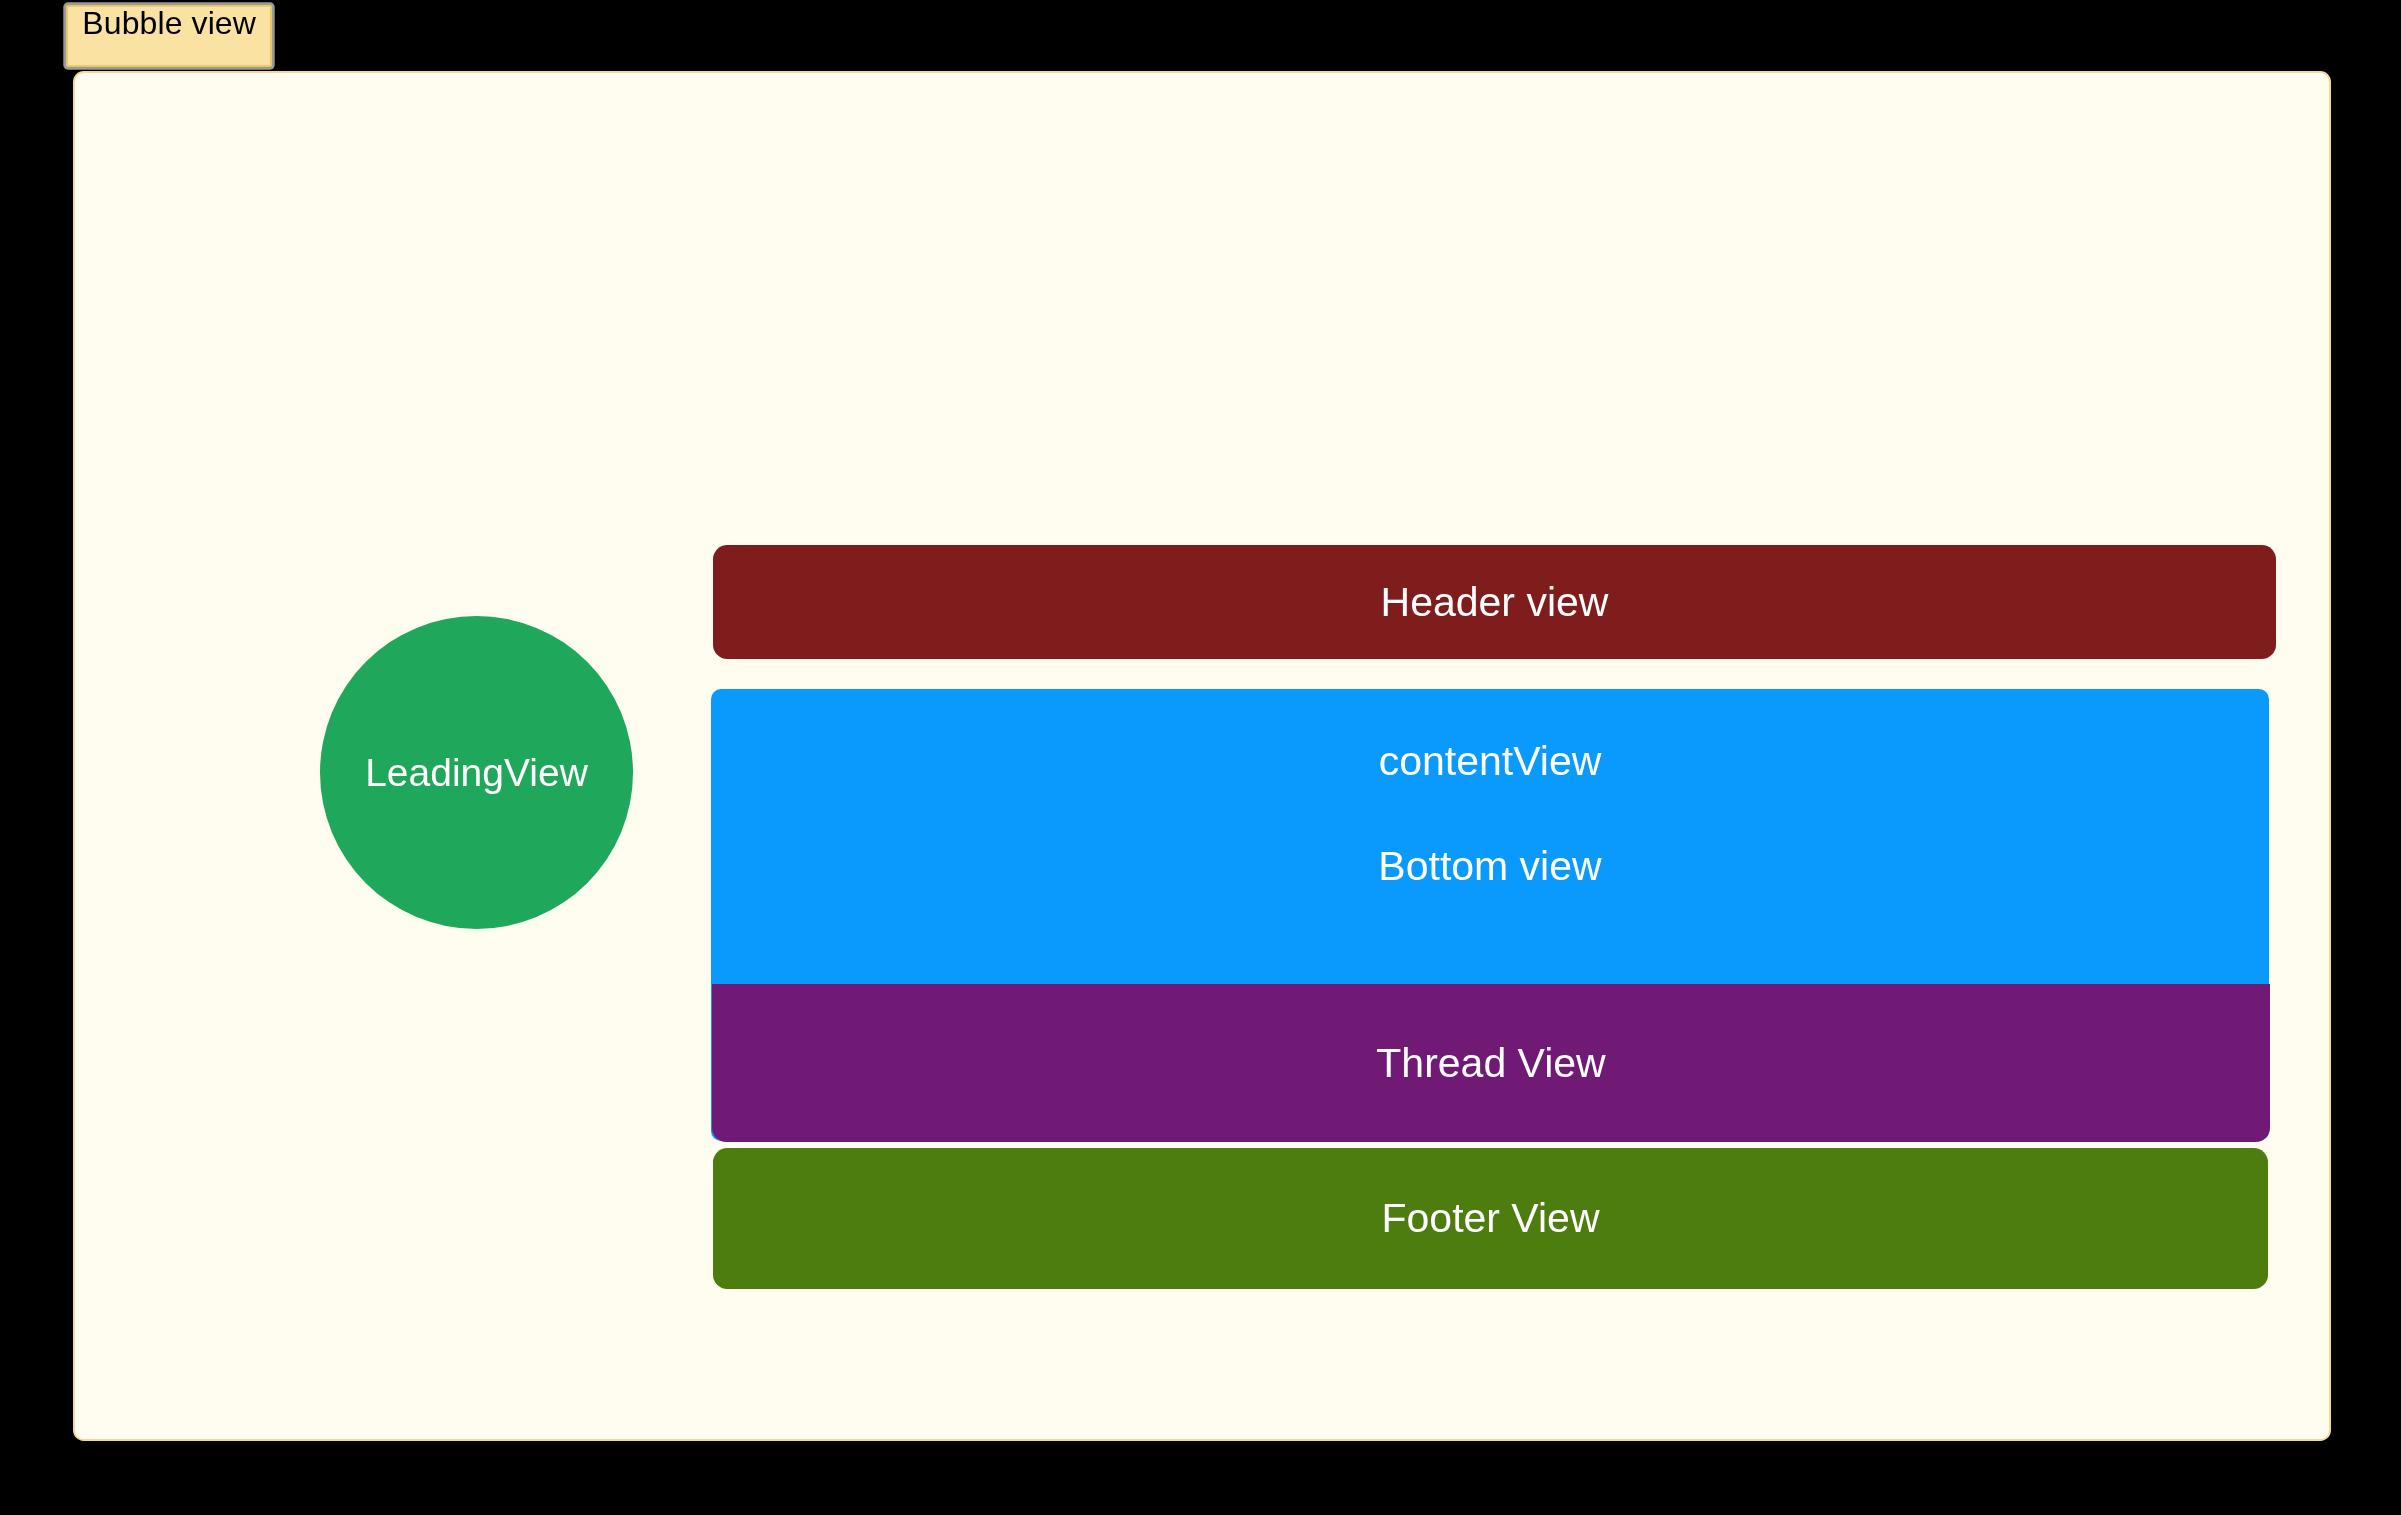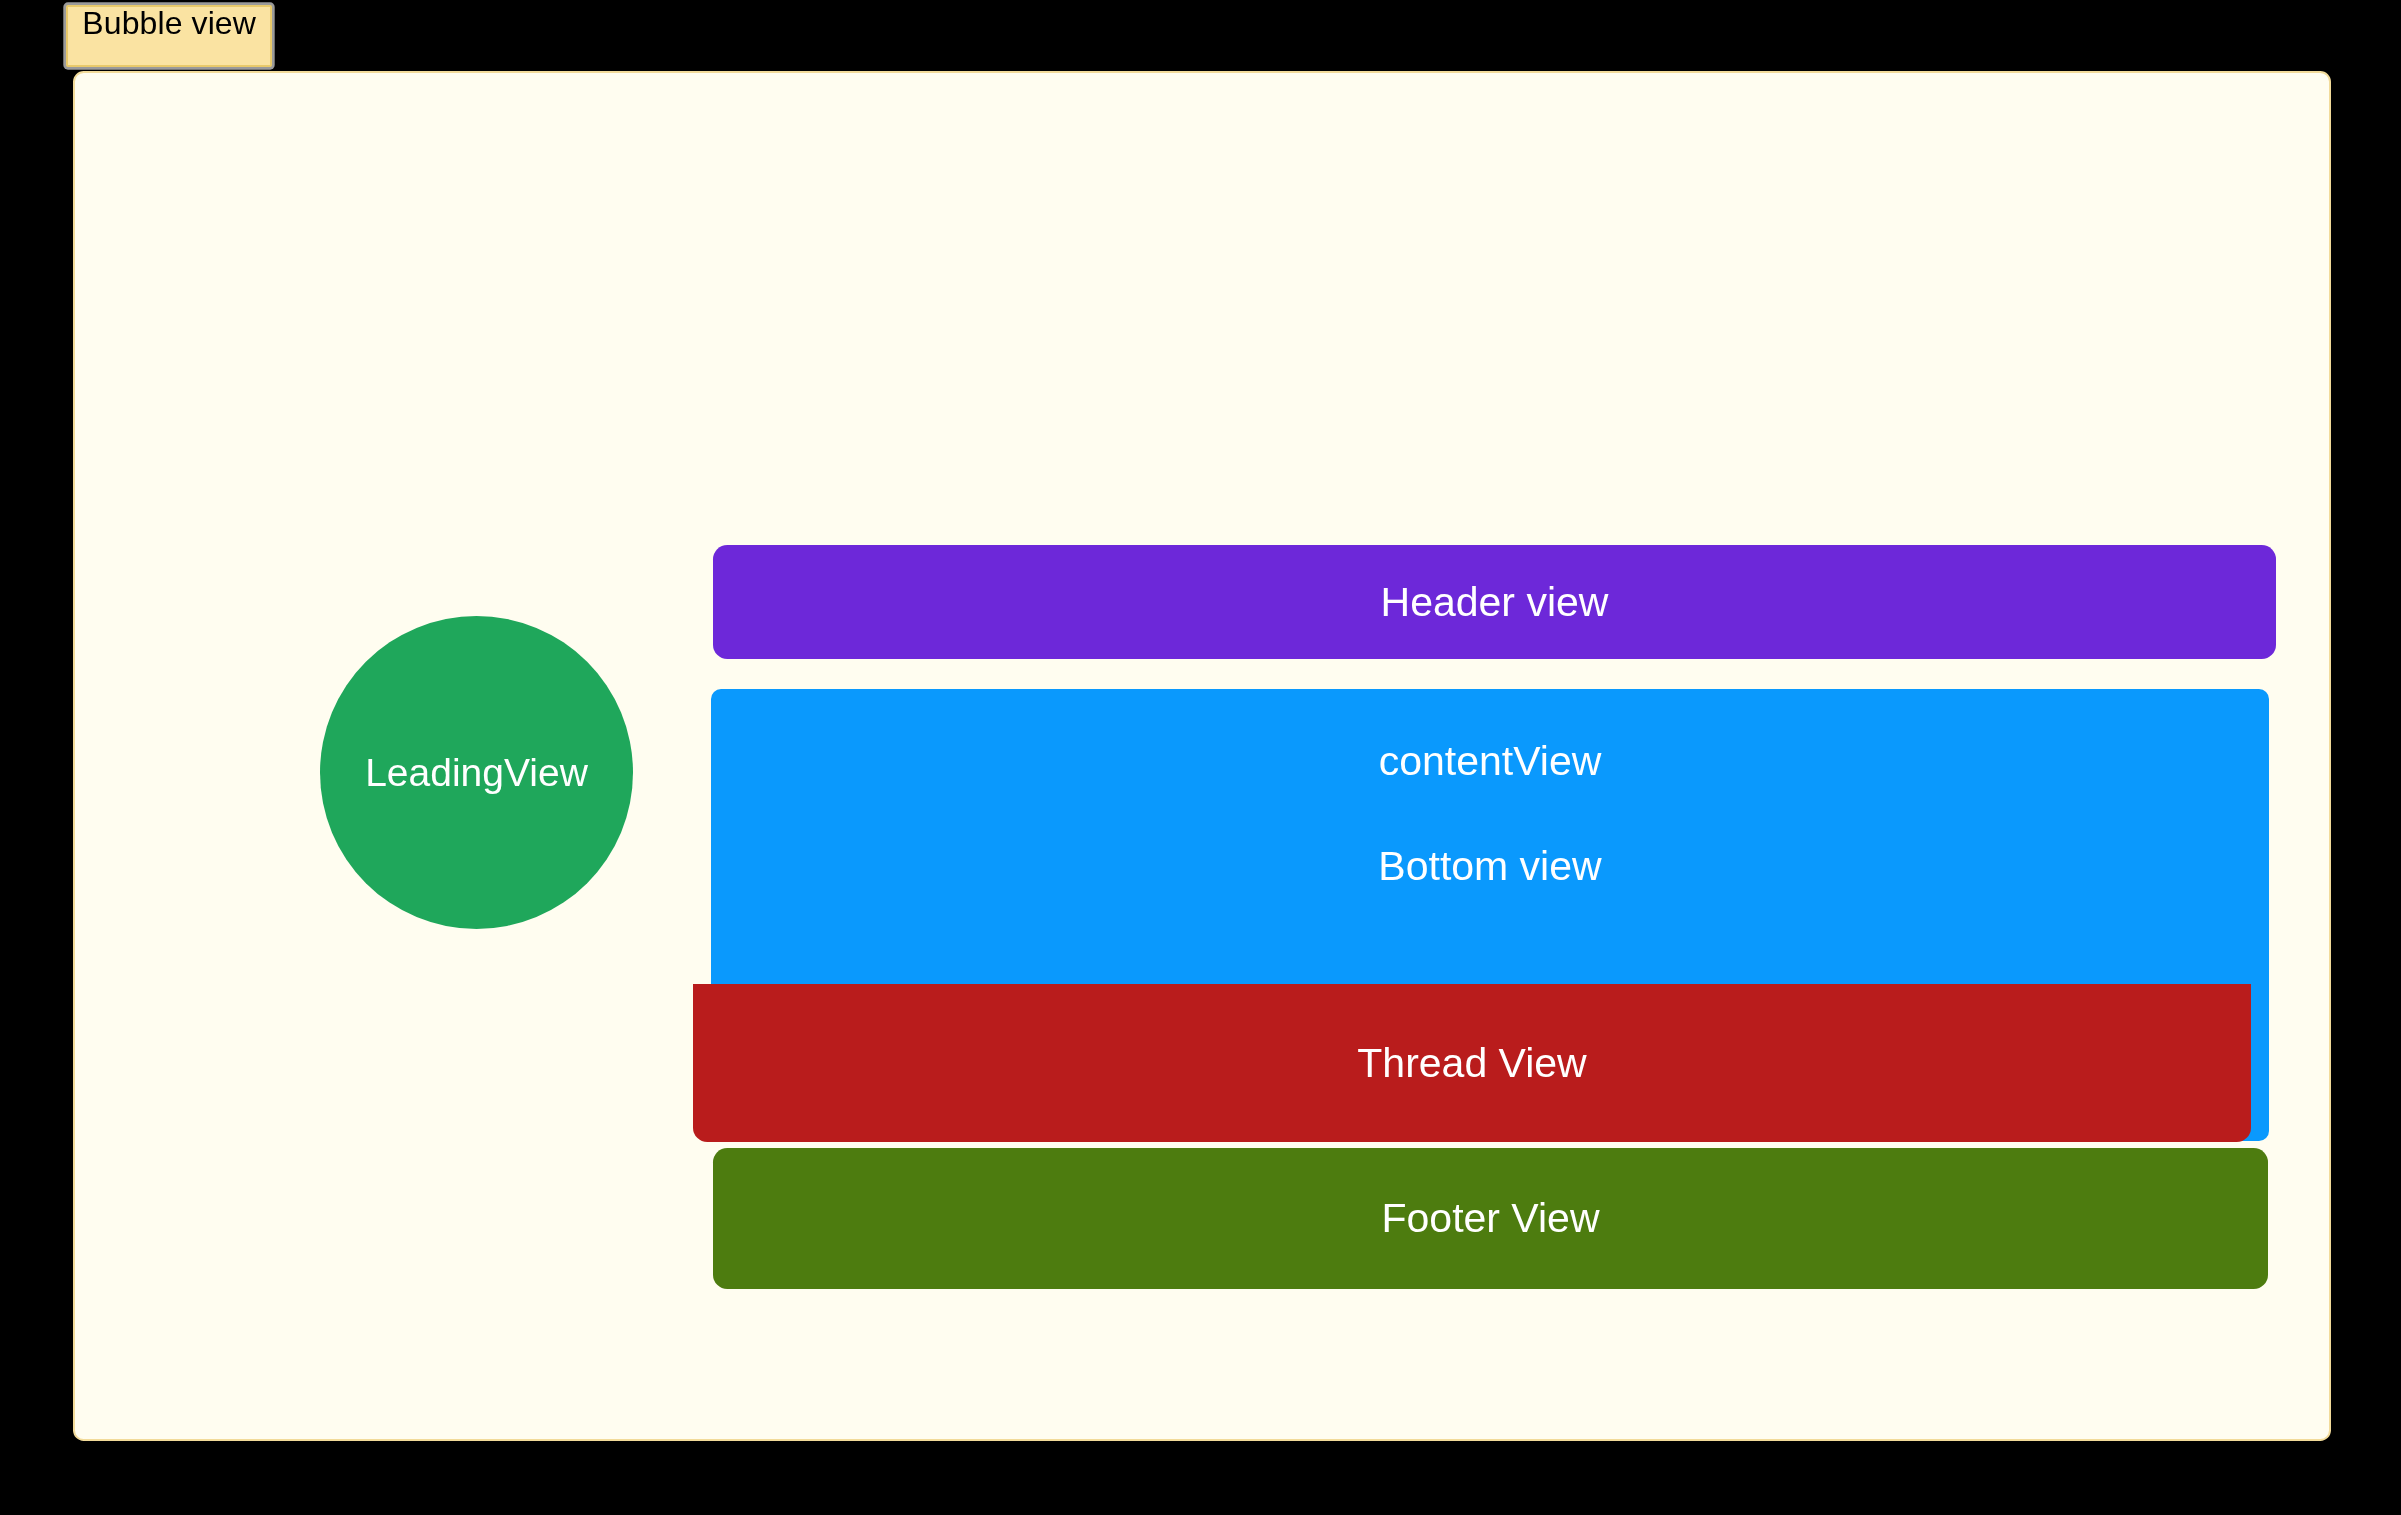--- a/index.html
+++ b/index.html
@@ -97,21 +97,21 @@
     line-height: 1;
     white-space: nowrap;
     text-align: center;
   }
 
   .block--header {
     left: 638px;
     top: 472px;
     width: 1563px;
     height: 114px;
-    background: #6d28d9;
+    background: #7f1d1d;
     border-radius: 14.3px;
   }
 
   
   .block--content {
     left: 636px;
     top: 616px;
     width: 1558px;
     height: 452px;
     background: #0A99FD;
@@ -119,25 +119,25 @@
     flex-direction: column;
     justify-content: flex-start;
     padding-top: 52px;
   }
   .block--content .block-label + .block-label {
     margin-top: 64px;
   }
 
   
   .block--thread {
-    left: 618px;
+    left: 637px;
     top: 911px;
     width: 1558px;
     height: 158px;
-    background: #b91c1c;
+    background: #701a75;
     border-bottom-left-radius: 14.3px;
     border-bottom-right-radius: 14.3px;
   }
 
   .block--footer {
     left: 638px;
     top: 1075px;
     width: 1555px;
     height: 141px;
     background: #4d7c0f;

